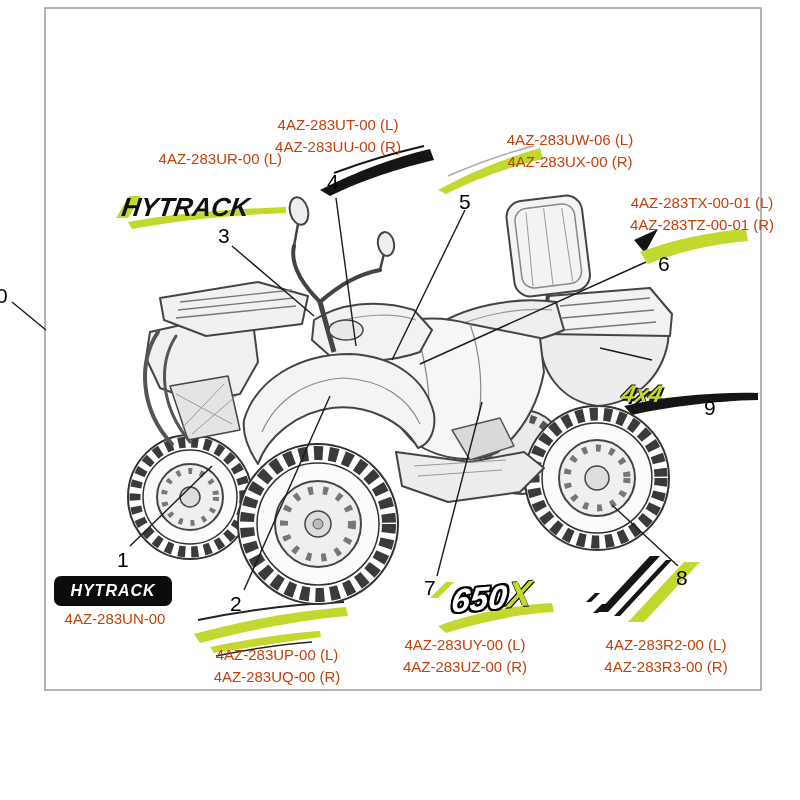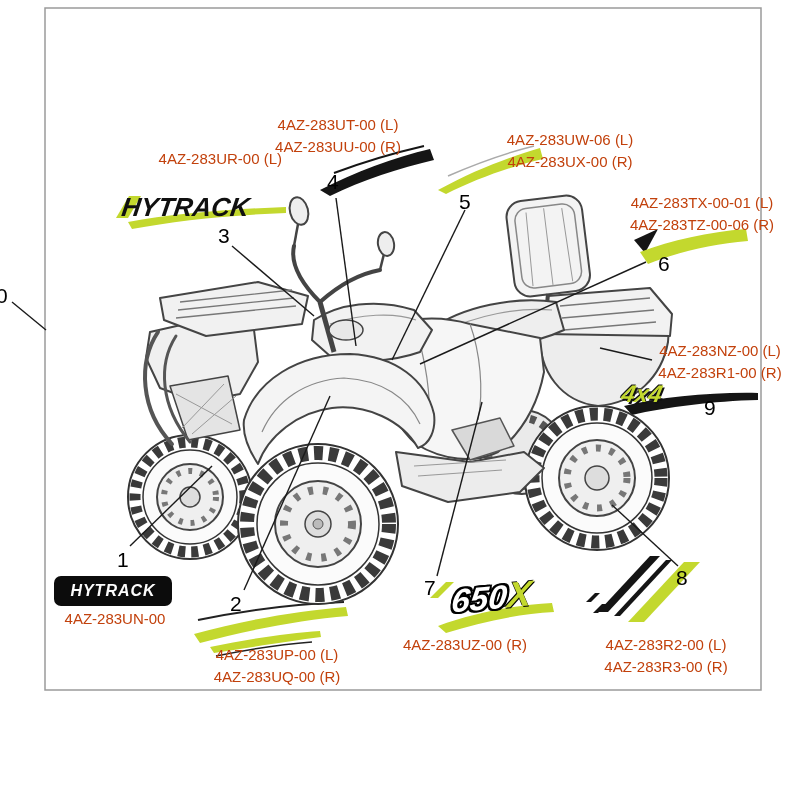--- a/index.html
+++ b/index.html
@@ -186,28 +186,24 @@
 <div class="abs num" style="left:218px;top:224px;">3</div>
 
 <div class="abs part" style="left:494px;top:129px;width:152px;">
   <div>4AZ-283UW-06 (L)</div>
   <div>4AZ-283UX-00 (R)</div>
 </div>
 <div class="abs num" style="left:459px;top:190px;">5</div>
 
 <div class="abs part" style="left:617px;top:192px;width:170px;">
   <div>4AZ-283TX-00-01 (L)</div>
-  <div>4AZ-283TZ-00-06 (R)</div>
+  <div>4AZ-283TZ-00-01 (R)</div>
 </div>
 <div class="abs num" style="left:658px;top:252px;">6</div>
 
-<div class="abs part" style="left:650px;top:340px;width:140px;">
-  <div>4AZ-283NZ-00 (L)</div>
-  <div>4AZ-283R1-00 (R)</div>
-</div>
 <div class="abs fourxfour" style="left:622px;top:380px;">4x4</div>
 <div class="abs num" style="left:704px;top:396px;">9</div>
 
 <div class="abs num" style="left:117px;top:548px;">1</div>
 <div class="abs badge" style="left:54px;top:576px;width:118px;height:30px;">
   <span class="badge-text">HYTRACK</span>
 </div>
 <div class="abs part" style="left:50px;top:608px;width:130px;">
   <div>4AZ-283UN-00</div>
 </div>
@@ -216,20 +212,21 @@
 <div class="abs part" style="left:198px;top:644px;width:158px;">
   <div>4AZ-283UP-00 (L)</div>
   <div>4AZ-283UQ-00 (R)</div>
 </div>
 
 <div class="abs num" style="left:424px;top:576px;">7</div>
 <div class="abs model-wrap" style="left:452px;top:576px;">
   <span class="model-650">650</span><span class="model-x">X</span>
 </div>
 <div class="abs part" style="left:385px;top:634px;width:160px;">
+  <div>4AZ-283UY-00 (L)</div>
   <div>4AZ-283UZ-00 (R)</div>
 </div>
 
 <div class="abs num" style="left:676px;top:566px;">8</div>
 <div class="abs part" style="left:586px;top:634px;width:160px;">
   <div>4AZ-283R2-00 (L)</div>
   <div>4AZ-283R3-00 (R)</div>
 </div>
 
 </div>

